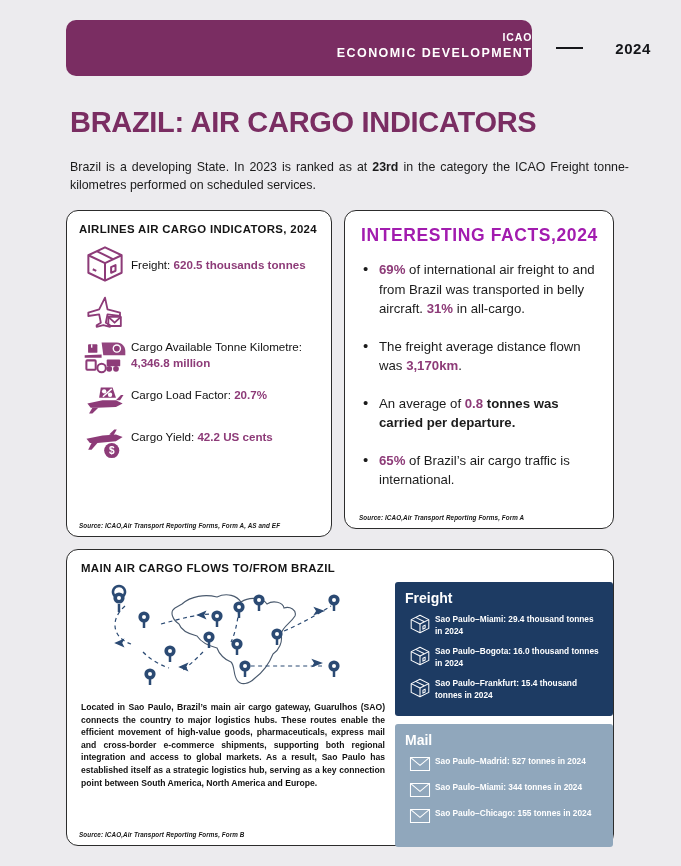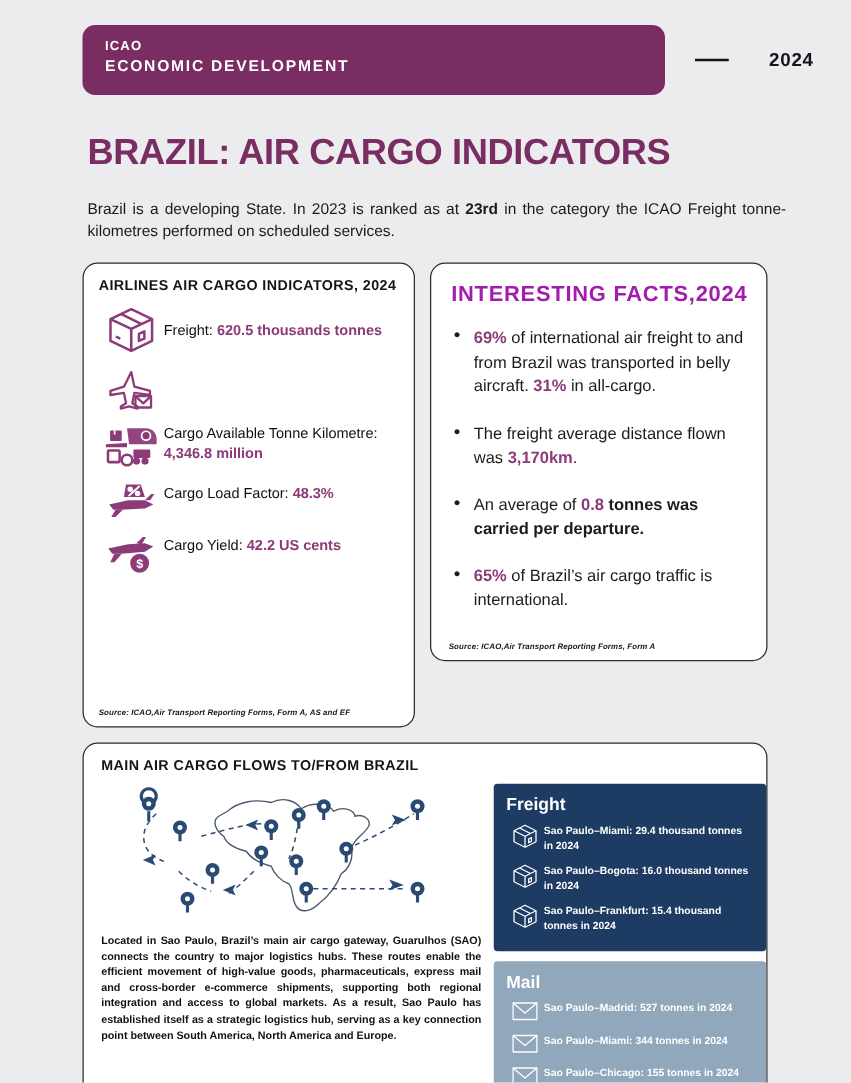--- a/index.html
+++ b/index.html
@@ -14,20 +14,21 @@
 
   
   .header { display: flex; align-items: center; padding: 20px 30px 0 66px; }
   .brand-pill {
     background: #7a2d62;
     border-radius: 10px;
     width: 533px;
     height: 56px;
     padding: 10px 0 0 18px;
     color: #ffffff;
+    text-align: right;
   }
   .brand-line1 { font-size: 10.5px; font-weight: bold; letter-spacing: .9px; line-height: 15px; }
   .brand-line2 { font-size: 12.5px; font-weight: bold; letter-spacing: 1.4px; line-height: 17px; }
   .head-rule { width: 31px; height: 2px; background: #15161a; margin: 0 32px 0 24px; }
   .head-year { font-size: 15px; font-weight: bold; letter-spacing: .6px; color: #15161a; }
 
   
   .page-title {
     margin: 30px 0 0 70px;
     font-size: 29px;
@@ -47,21 +48,21 @@
   .intro b { font-weight: bold; }
 
   
   .cards-row { display: flex; gap: 12px; margin: 16px 0 0 66px; }
   .card {
     background: #ffffff;
     border: 1.3px solid #2c2c2c;
     border-radius: 12px;
     position: relative;
   }
-  .card-left  { width: 266px; height: 372px; padding: 12px 10px 0 12px; }
+  .card-left  { width: 266px; height: 327px; padding: 12px 10px 0 12px; }
   .card-right { width: 270px; height: 319px; padding: 14px 14px 0 16px; }
 
   .card-title-sm { font-size: 11.4px; font-weight: bold; letter-spacing: .35px; color: #141414; }
   .card-title-lg { font-size: 17.5px; font-weight: bold; letter-spacing: .6px; color: #a21caf; }
 
   
   .ind-list { margin-top: 8px; }
   .ind-row { display: flex; align-items: flex-start; margin-bottom: 6px; }
   .ind-icon { width: 52px; min-width: 52px; display: flex; justify-content: center; align-items: center; }
   .ind-text {
@@ -198,21 +199,21 @@
             <path d="M10 29 L6 36 L10 36 L17 29 Z"></path>
             <path d="M38 20 L44 14 L47 14 L43 20 Z"></path>
             <path d="M20 5 L34 5 L38 17 L18 17 Z"></path>
             <circle cx="24" cy="9.5" r="2.6" fill="#ffffff"></circle>
             <circle cx="31" cy="13.5" r="2.6" fill="#ffffff"></circle>
             <path d="M33 6.5 L22.5 16" stroke="#ffffff" stroke-width="1.8"></path>
           </svg>
         </div>
         <div class="ind-text">
           <span>Cargo Load Factor:</span>
-          <span class="val">48.3%</span>
+          <span class="val">20.7%</span>
         </div>
       </div>
 
       <div class="ind-row r5">
         <div class="ind-icon">
           <svg width="42" height="36" viewBox="0 0 50 42" fill="#8d3b78">
             <path d="M3 16 L22 12 L38 11 L46 14 L38 19 L16 21 L7 21 Z"></path>
             <path d="M9 21 L5 29 L9 29 L16 21 Z"></path>
             <path d="M30 11 L36 5 L39 5 L35 12 Z"></path>
             <circle cx="33" cy="30" r="9"></circle>

